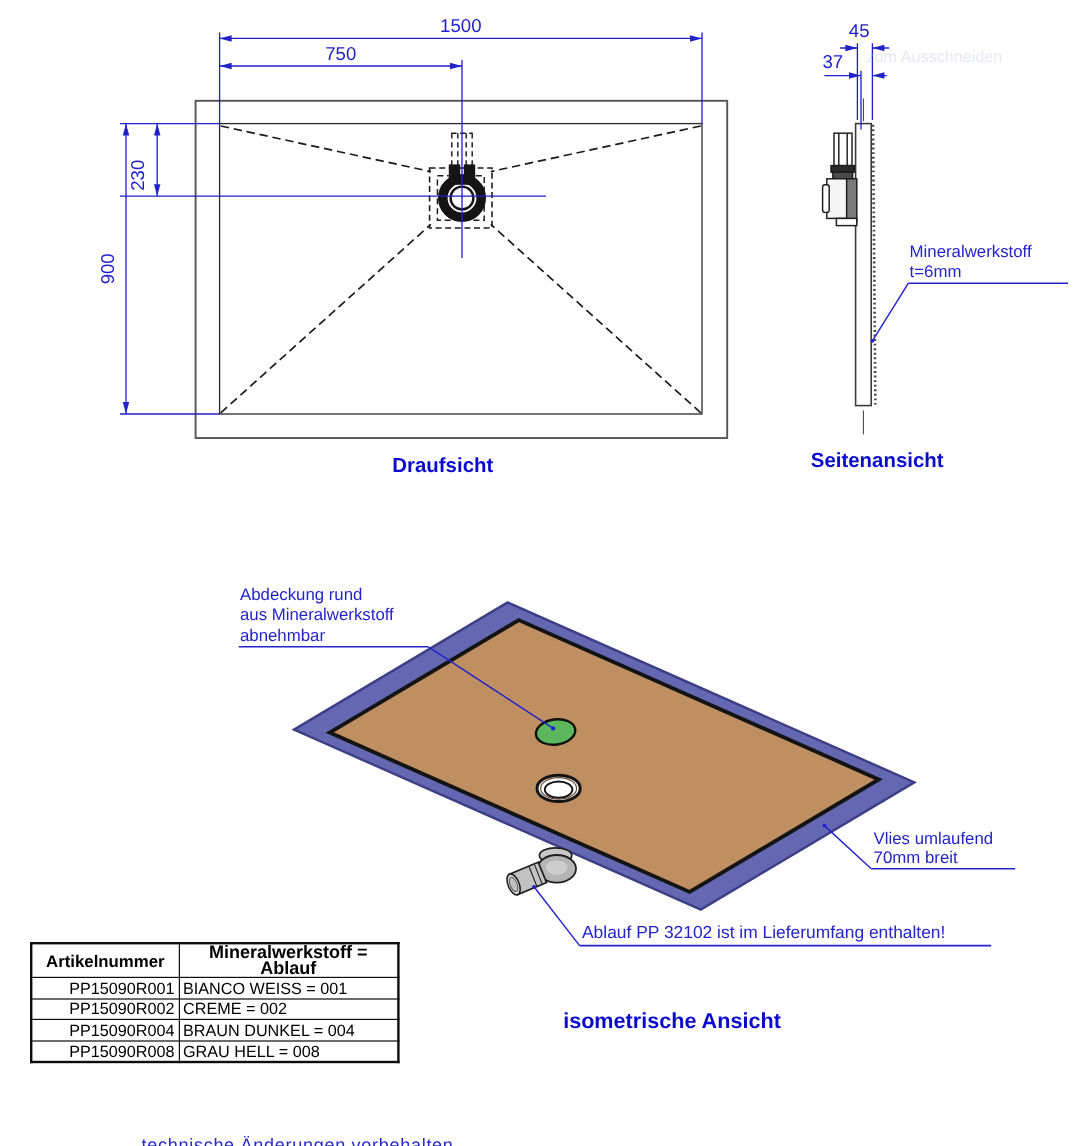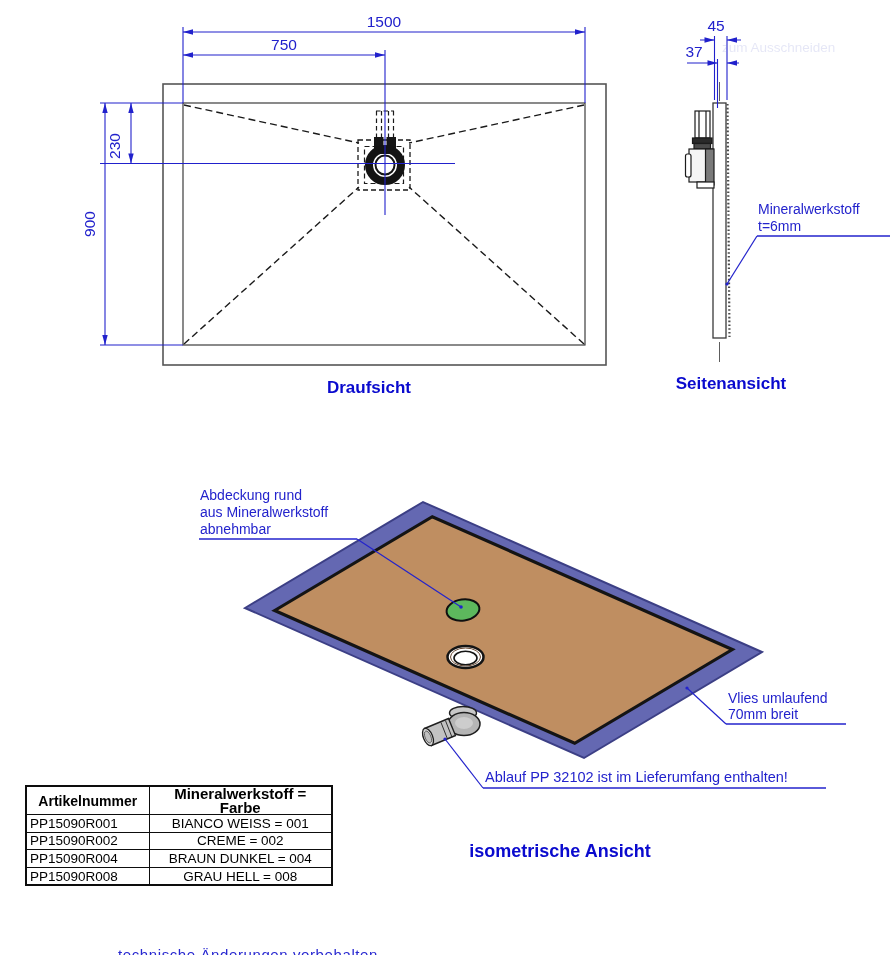--- a/index.html
+++ b/index.html
@@ -20,22 +20,22 @@
   .uline{stroke:#2323cc;stroke-width:1.3;fill:none;}
 
   #colortable{position:absolute;left:25px;top:785px;width:306px;border-collapse:collapse;
               table-layout:fixed;}
   #colortable th,#colortable td{border:1.6px solid #0d0d0d;color:#000000;overflow:hidden;
               white-space:nowrap;padding:0 3px;}
   #colortable{border:2px solid #0d0d0d;}
   #colortable th{height:27px;font-size:14px;font-weight:bold;text-align:center;vertical-align:middle;}
   #colortable th .h2{font-size:15px;line-height:13.5px;}
   #colortable td{height:16.6px;font-size:13.5px;line-height:15px;}
-  .c-art{text-align:left;}
-  .c-farbe{text-align:center;}
+  .c-art{text-align:right;}
+  .c-farbe{text-align:left;}
 
   #footer-clip{position:absolute;left:118px;top:946px;font-size:15px;color:#2828d0;
                letter-spacing:0.6px;white-space:nowrap;}
 </style>
 </head>
 <body>
 
 <div id="canvas">
 
 <svg id="drawing" width="896" height="955" viewBox="0 0 896 955">
@@ -185,21 +185,21 @@
 <table id="colortable">
   <colgroup>
         <col style="width:123px">
         <col style="width:183px">
       </colgroup>
   <thead>
     <tr>
       <th>Artikelnummer</th>
       <th>
         <div class="h2">Mineralwerkstoff =</div>
-        <div class="h2">Farbe</div>
+        <div class="h2">Ablauf</div>
       </th>
     </tr>
   </thead>
   <tbody>
     <tr>
       <td class="c-art">PP15090R001</td>
       <td class="c-farbe">BIANCO WEISS = 001</td>
     </tr>
     <tr>
       <td class="c-art">PP15090R002</td>

